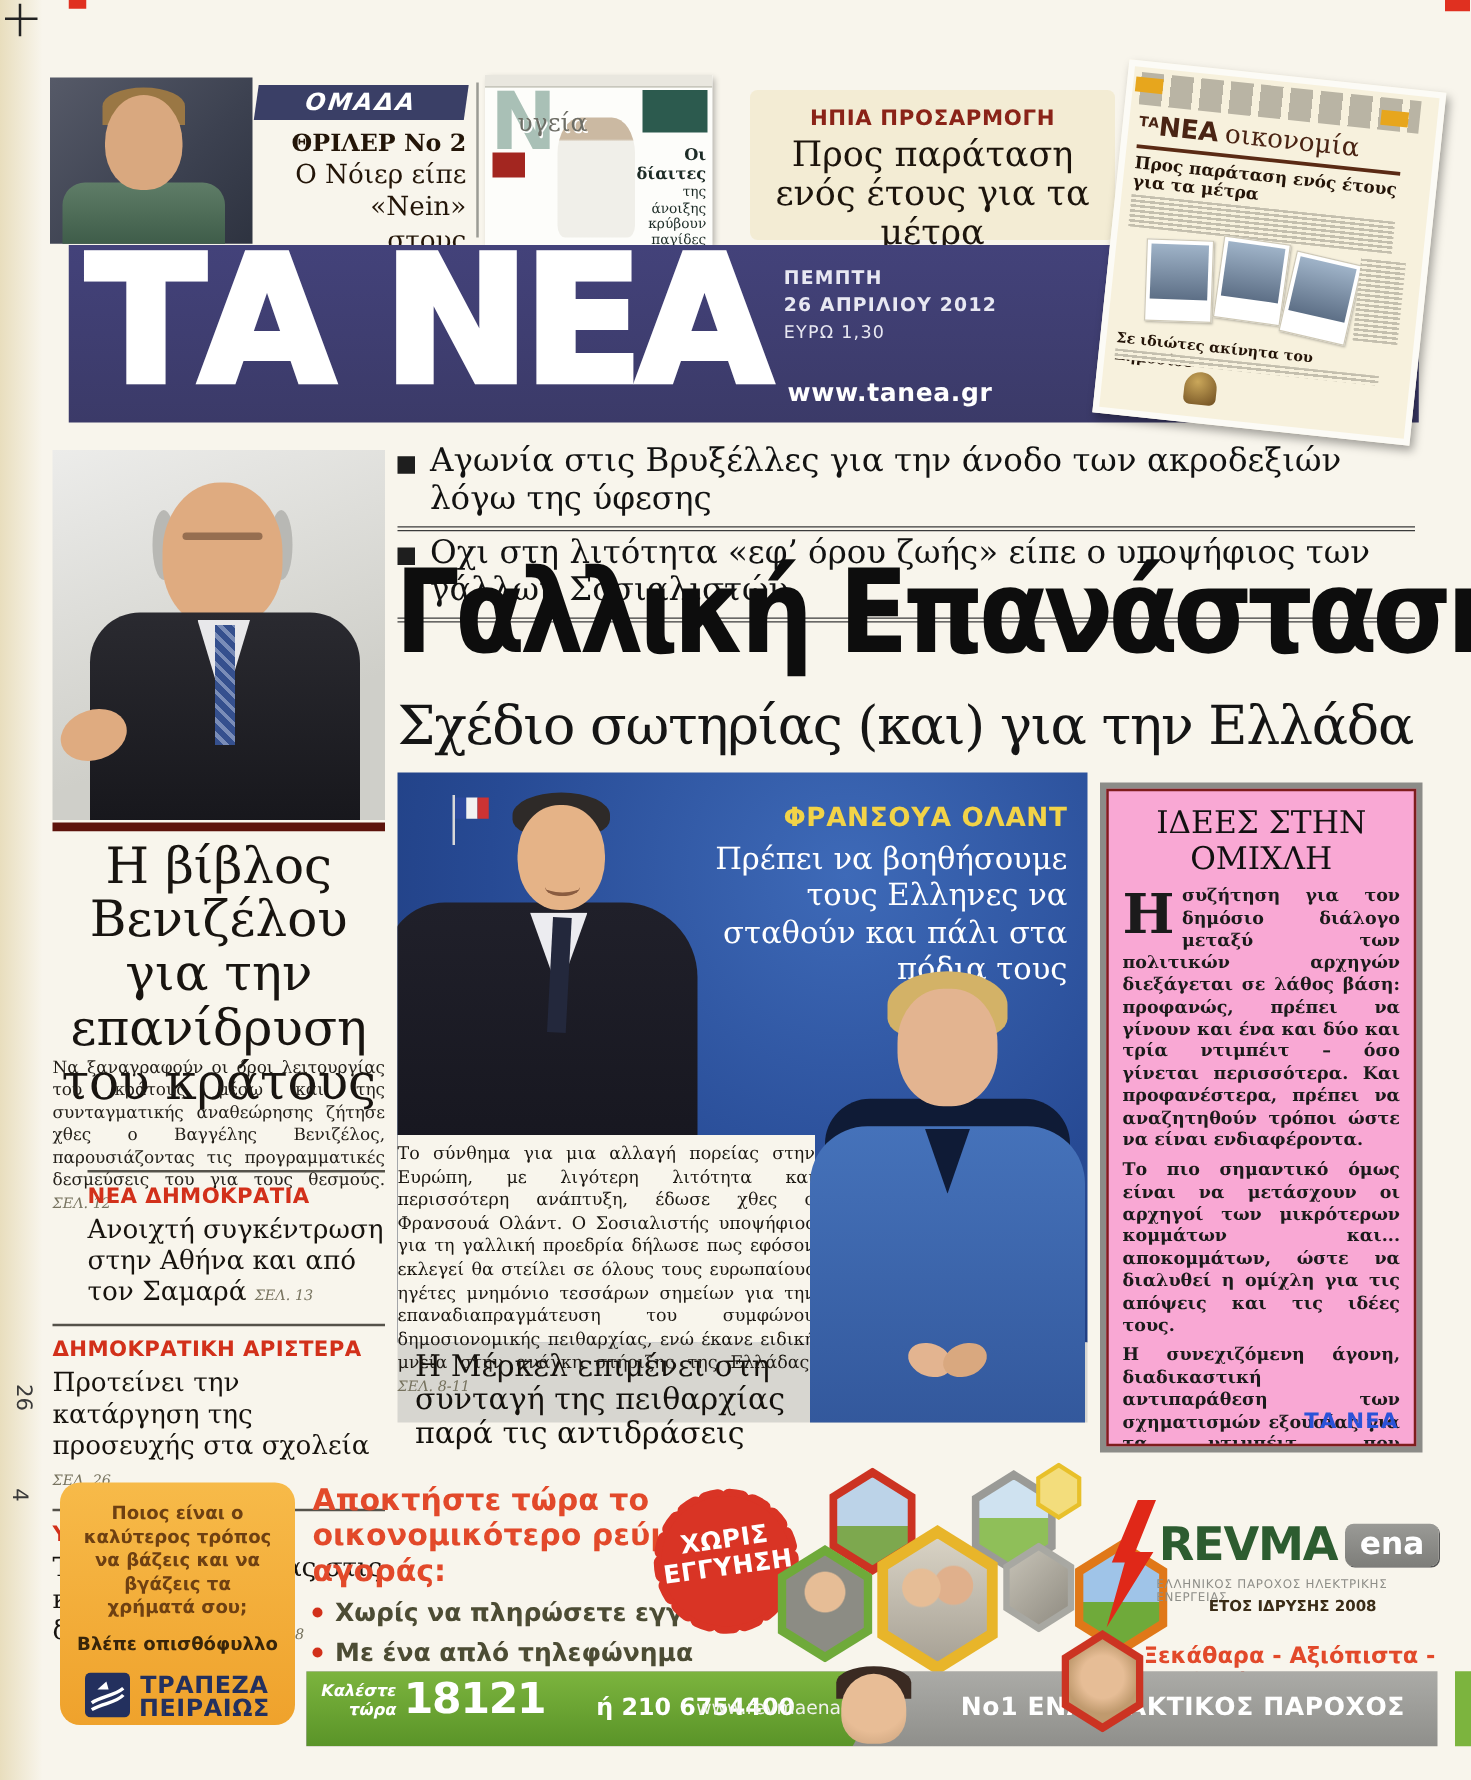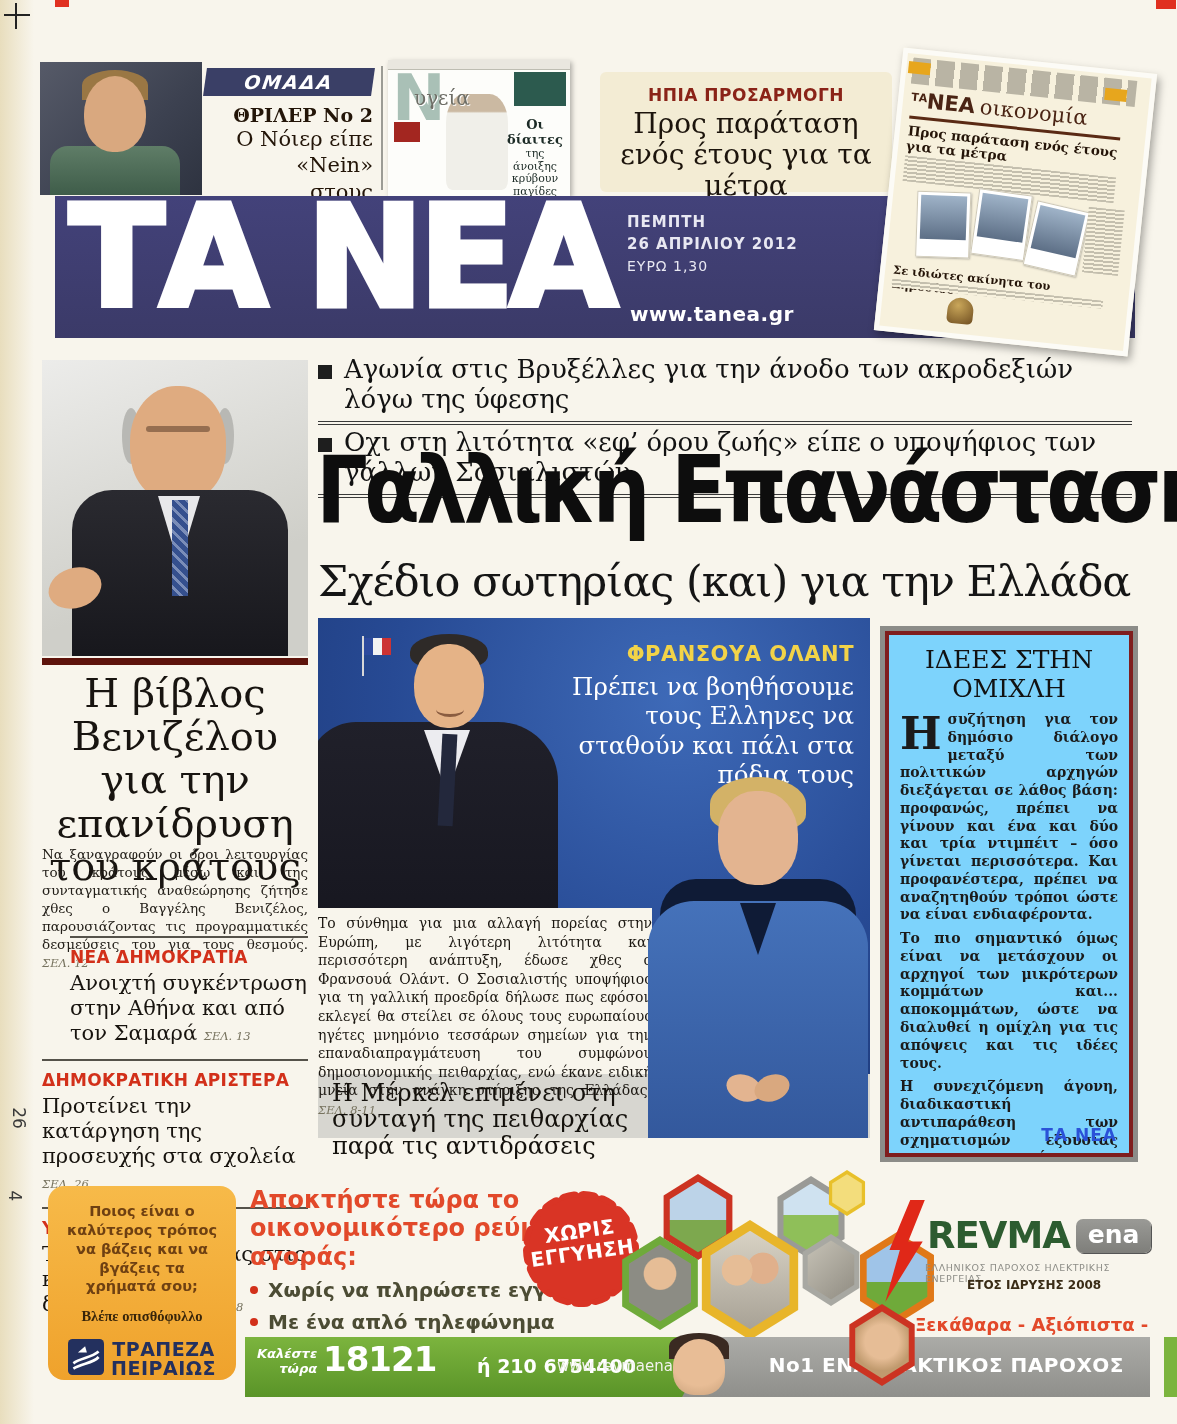--- a/index.html
+++ b/index.html
@@ -29,21 +29,21 @@
   .ygeia{position:absolute;left:388px;top:60px;width:182px;height:136px;background:#fdfdfa;
          box-shadow:2px 2px 5px rgba(0,0,0,.3);overflow:hidden;}
   .ygeia .topbar{position:absolute;left:0;top:0;width:100%;height:9px;background:#e9e7df;border-bottom:1px solid #bdbdb2;}
   .ygeia .bigN{position:absolute;left:4px;top:6px;font-size:64px;font-weight:bold;color:#a9c0b6;line-height:1;}
   .ygeia .title{position:absolute;left:26px;top:26px;font-family:"DejaVu Serif",serif;font-size:20px;color:#6e6e66;
          text-shadow:1px 1px 0 #fff;}
   .ygeia .tealbox{position:absolute;right:4px;top:12px;width:52px;height:34px;background:#2c5a4e;}
   .ygeia .redbox{position:absolute;left:6px;top:62px;width:26px;height:20px;background:#a32620;}
   .ygeia .man{position:absolute;left:58px;top:34px;width:62px;height:96px;border-radius:30% 30% 10% 10%;
          background:linear-gradient(#cbb9a2 18%, #f0efe9 20%);}
-  .ygeia .teaser{position:absolute;right:5px;top:58px;width:60px;text-align:center;color:#1c2b26;line-height:1.15;}
+  .ygeia .teaser{position:absolute;right:5px;top:58px;width:60px;text-align:right;color:#1c2b26;line-height:1.15;}
   .ygeia .teaser .b1{font-family:"DejaVu Serif",serif;font-weight:bold;font-size:13px;}
   .ygeia .teaser .b2{font-family:"DejaVu Serif",serif;font-size:11px;}
   .ipia{position:absolute;left:600px;top:72px;width:292px;height:120px;background:#f3ecd4;border-radius:6px;
         text-align:center;}
   .ipia .kicker{color:#8a2318;font-weight:bold;font-size:17px;letter-spacing:.5px;margin-top:13px;}
   .ipia .hl{font-family:"DejaVu Serif",serif;font-size:28px;color:#1c140c;line-height:1.1;margin-top:4px;}
   .ipia .ref{font-style:italic;font-size:11px;color:#6e6a58;margin-top:5px;}
   .oik{position:absolute;left:888px;top:60px;width:245px;height:274px;background:#f7f1dd;
        border:5px solid #fcfbf6;box-shadow:3px 4px 8px rgba(0,0,0,.35);transform:rotate(6deg);overflow:hidden;z-index:6;}
   .oik .bars{position:absolute;left:6px;top:4px;width:92%;height:26px;
@@ -145,36 +145,36 @@
   .cenbody{position:absolute;left:318px;top:908px;width:334px;height:166px;background:#f8f5ec;z-index:2;
         font-family:"DejaVu Serif",serif;font-size:14px;line-height:1.33;color:#1c1812;text-align:justify;
         padding-top:6px;box-sizing:border-box;}
   .caption{position:absolute;left:318px;top:1074px;width:552px;height:64px;background:#d7d6d0;z-index:1;}
   .caption .ctext{position:absolute;left:14px;top:6px;width:340px;font-family:"DejaVu Serif",serif;
         font-size:24px;line-height:1.1;color:#14110c;}
 
   
   .opinion-outer{position:absolute;left:880px;top:626px;width:258px;height:536px;background:#8c8c88;
         padding:5px;box-sizing:border-box;z-index:4;}
-  .opinion{position:relative;width:100%;height:100%;background:#7dd3fc;border:4px solid #7f1d1d;
+  .opinion{position:relative;width:100%;height:100%;background:#f9a8d4;border:2px solid #7f1d1d;
         box-sizing:border-box;padding:10px 11px;overflow:hidden;}
   .op-title{font-family:"DejaVu Serif",serif;font-size:25px;text-align:center;color:#111;margin-bottom:8px;}
   .opinion p{font-family:"DejaVu Serif",serif;font-weight:bold;font-size:14px;line-height:1.27;
         color:#1b1b1b;text-align:justify;margin:0 0 6px;}
   .dropcap{float:left;font-size:44px;line-height:.85;padding:4px 6px 0 0;font-weight:bold;}
   .op-sign{position:absolute;right:12px;bottom:8px;color:#2a52d8;font-weight:bold;font-size:17px;letter-spacing:1px;}
 
   
   .edgenum{position:absolute;color:#3a3a3a;font-size:17px;transform:rotate(90deg);}
 
   
   .piraeus{position:absolute;left:48px;top:1186px;width:188px;height:194px;border-radius:16px;
         background:linear-gradient(#f7ba49,#efa22c);text-align:center;box-sizing:border-box;padding-top:16px;}
   .piraeus .q{font-weight:bold;font-size:14.5px;line-height:1.3;color:#6e4012;width:160px;margin:0 auto;}
-  .piraeus .cta{font-weight:bold;font-size:14.5px;color:#38250a;margin-top:12px;font-family:Liberation Serif, serif;}
+  .piraeus .cta{font-weight:bold;font-size:14.5px;color:#38250a;margin-top:12px;}
   .piraeus .brandrow{display:flex;align-items:center;justify-content:center;gap:7px;margin-top:14px;}
   .piraeus .brandtxt{color:#23305e;font-weight:900;font-size:19px;line-height:1;text-align:center;letter-spacing:.5px;}
   .ad-heading{position:absolute;left:250px;top:1186px;width:360px;color:#e2492a;font-weight:bold;
         font-size:24px;line-height:1.18;}
   .ad-bullets{position:absolute;left:250px;top:1278px;width:560px;}
   .ad-bullets .row{display:flex;align-items:center;gap:10px;margin-bottom:8px;}
   .ad-bullets .dot{width:8px;height:8px;border-radius:50%;background:#d2301a;}
   .ad-bullets .bt{font-weight:bold;font-size:20px;color:#4c4c34;}
   .ad-note{position:absolute;left:268px;top:1378px;font-weight:bold;font-size:12.5px;color:#5c5c42;}
   .seal{position:absolute;left:518px;top:1186px;width:126px;height:126px;}

